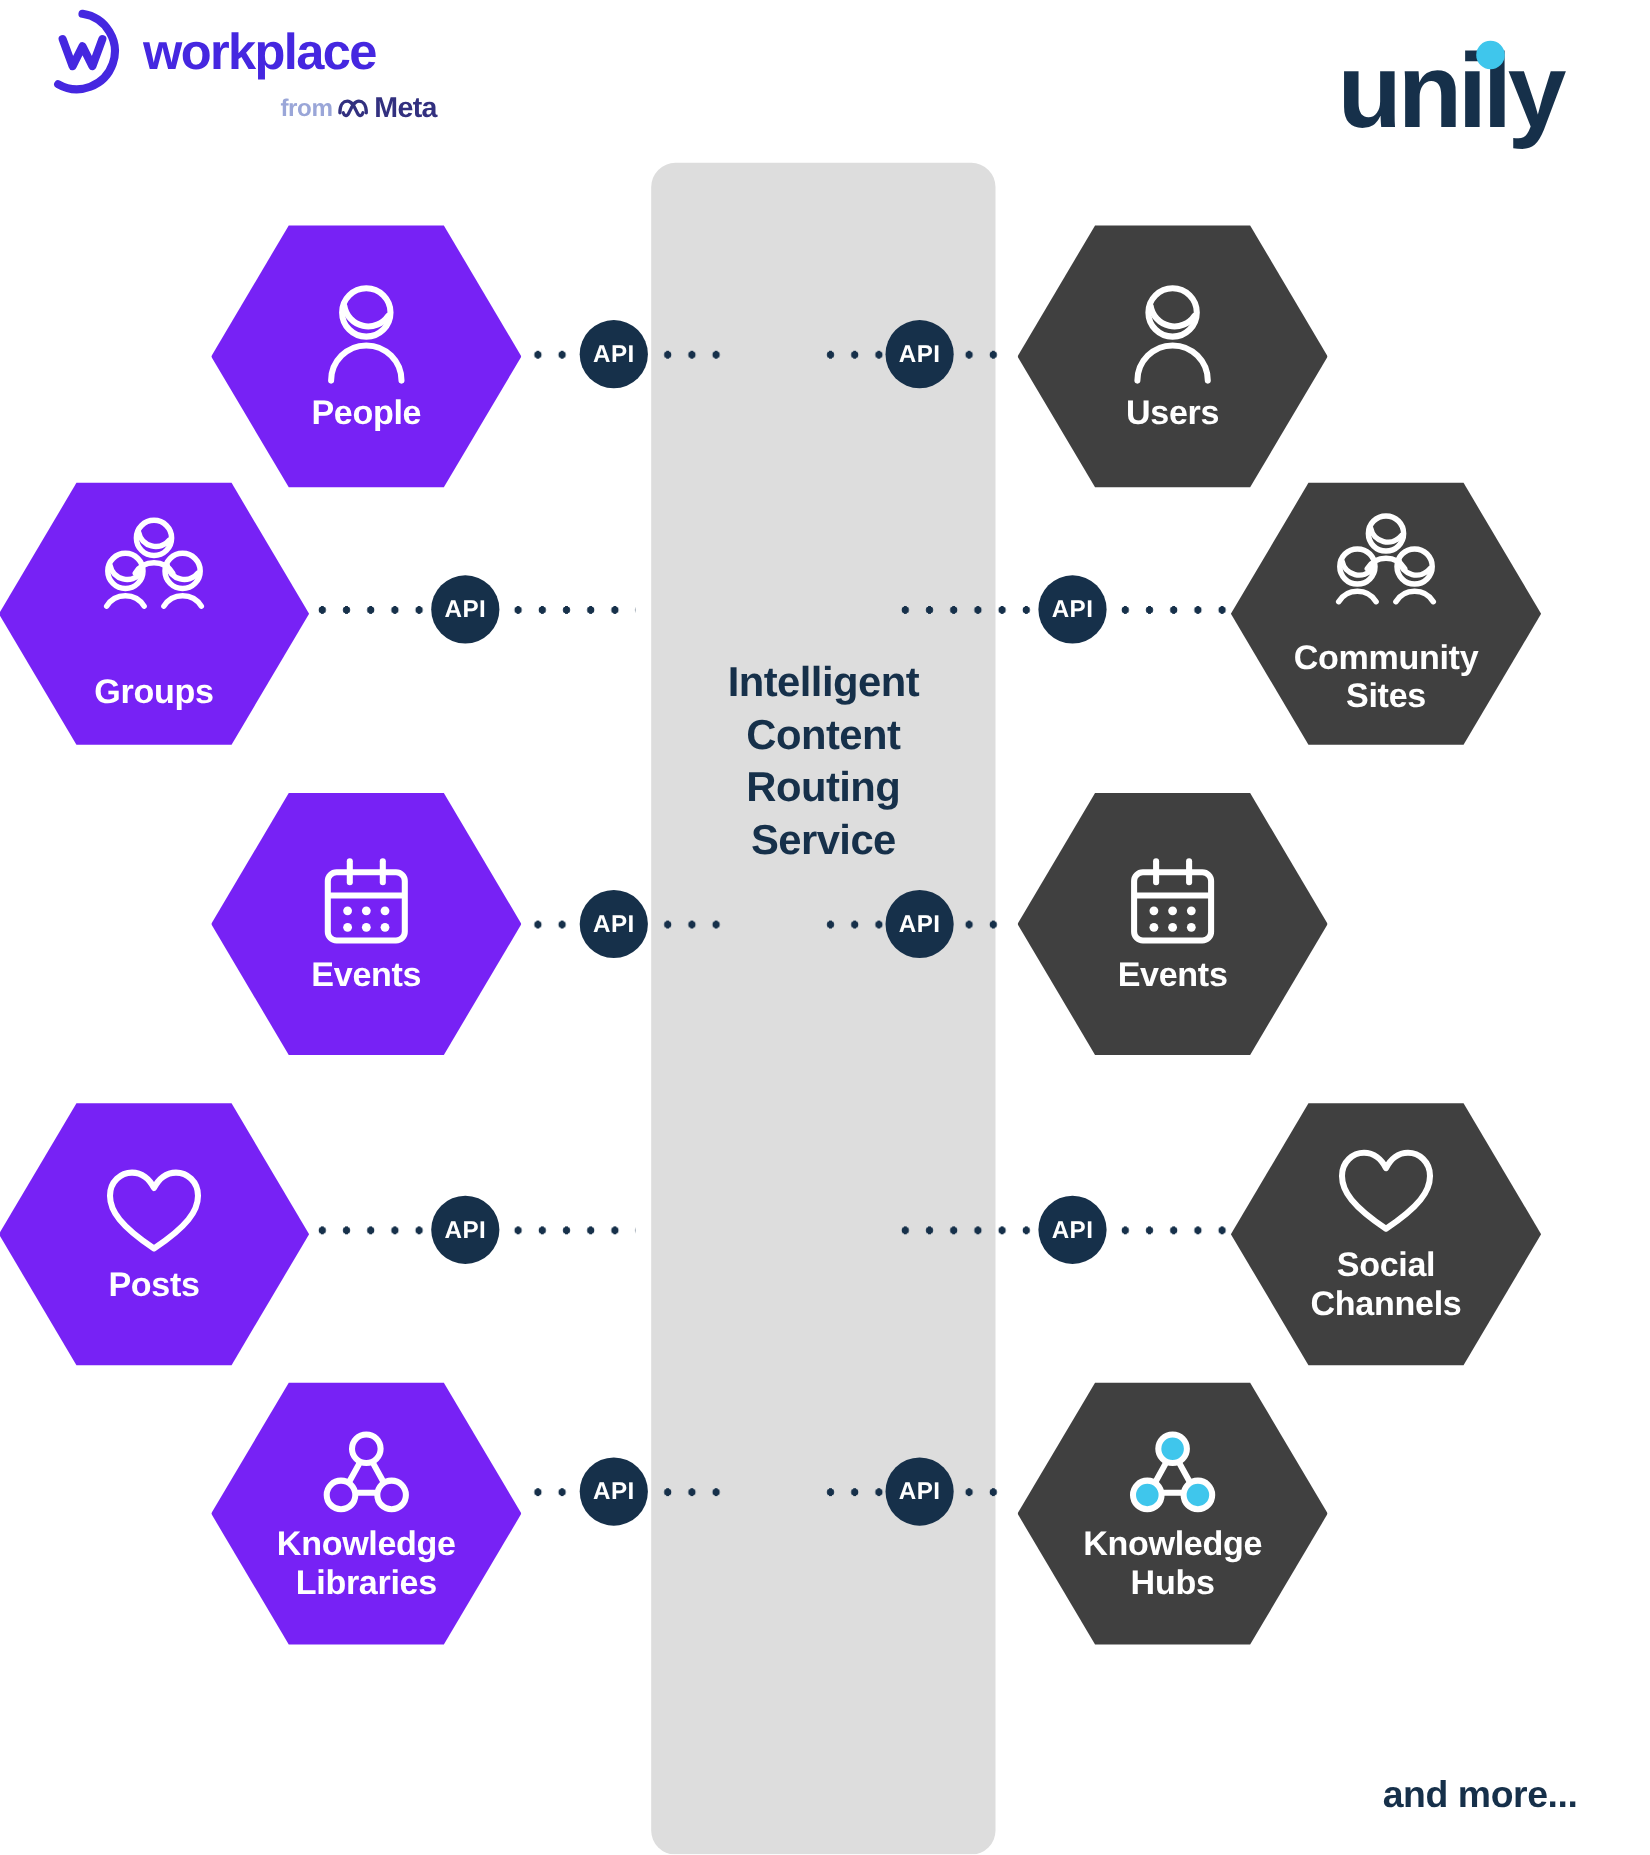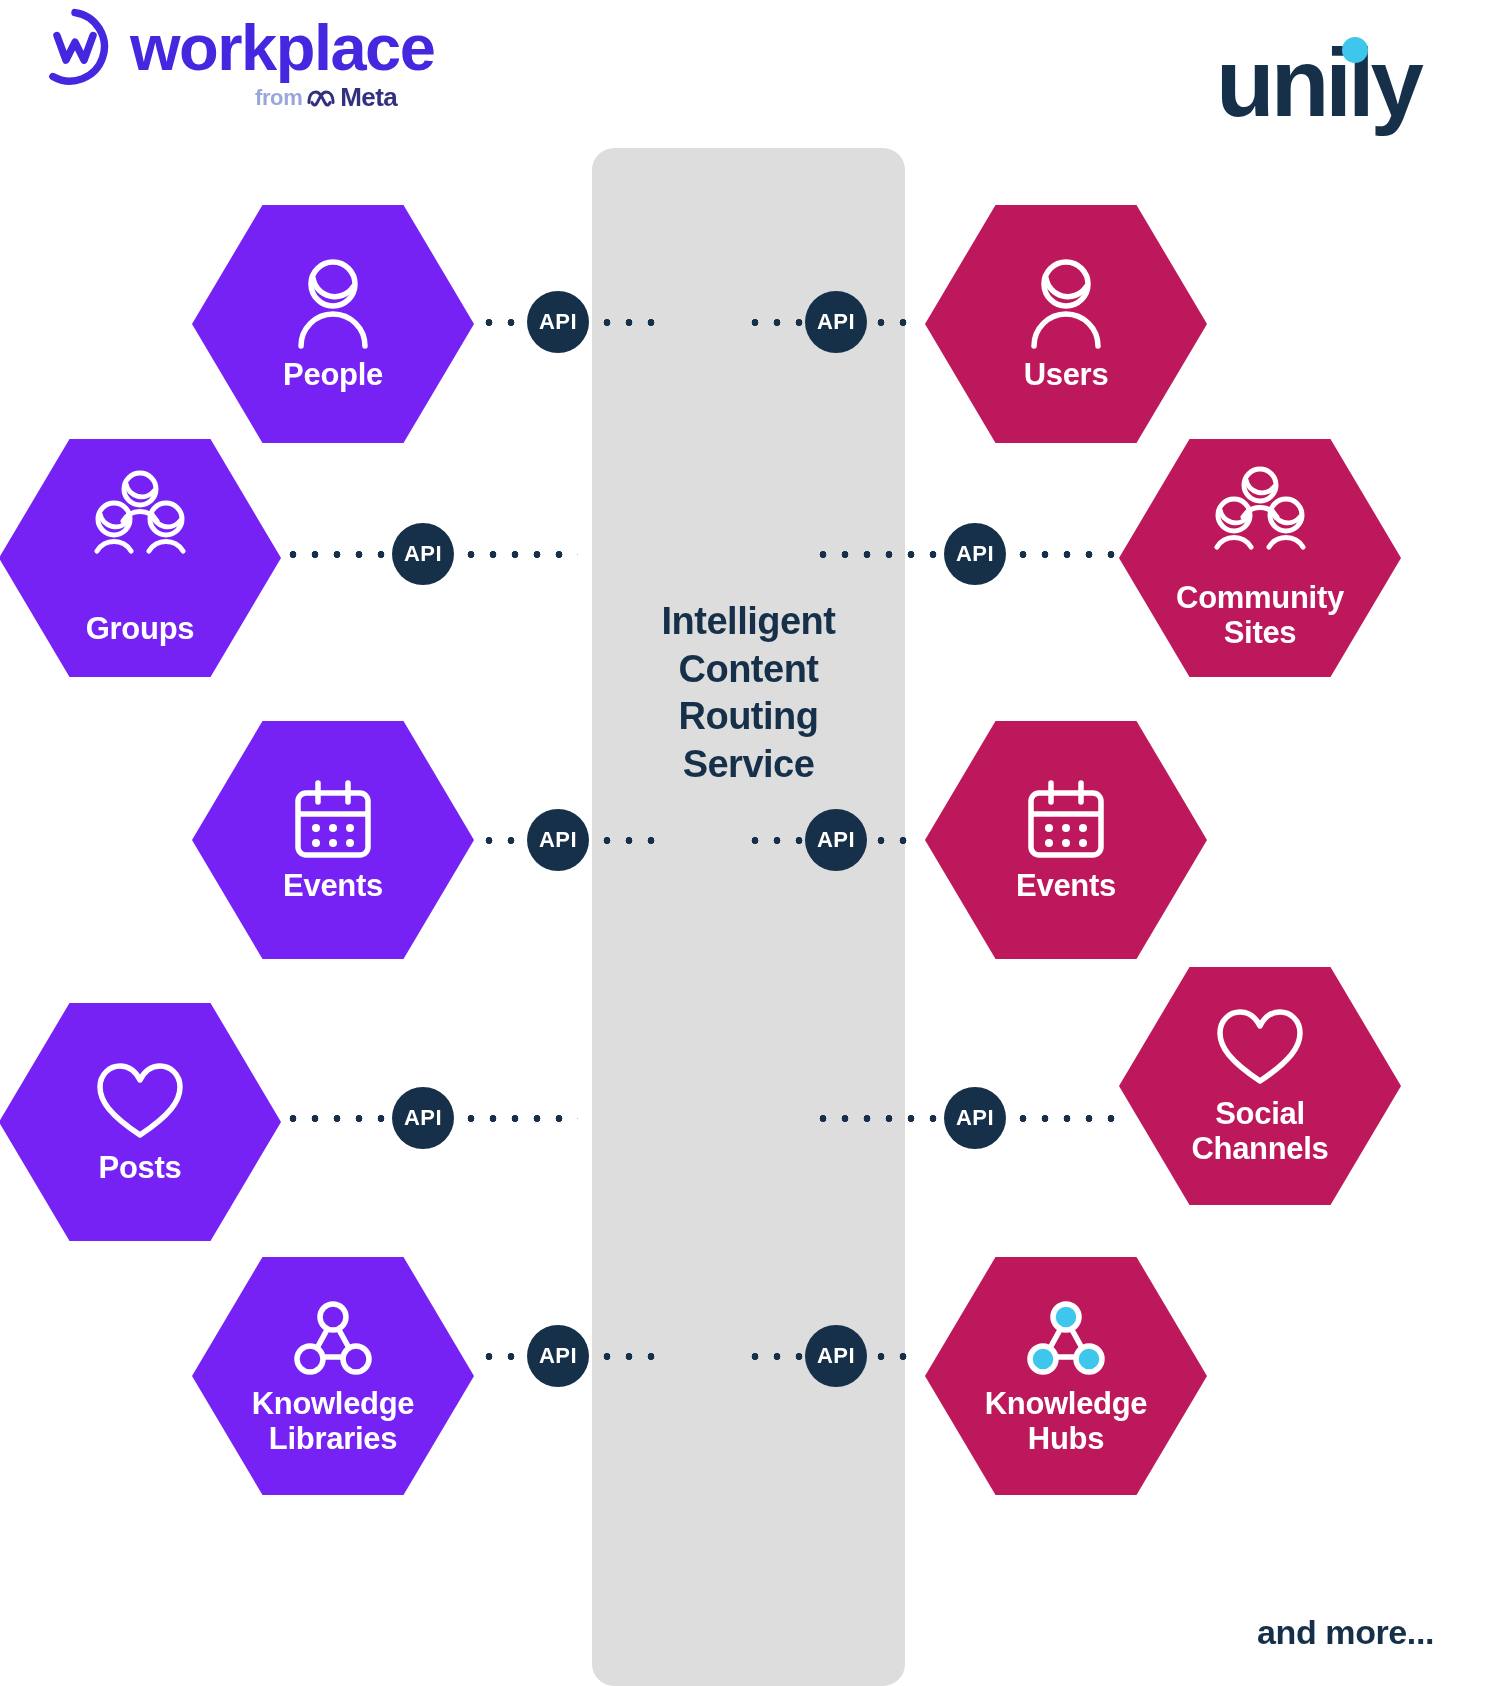--- a/index.html
+++ b/index.html
@@ -22,21 +22,21 @@
   .wp-logo {
     position: absolute;
     left: 34px;
     top: 6px;
     display: flex;
     align-items: center;
     gap: 14px;
   }
   .wp-mark { width: 82px; height: 82px; display: block; }
   .wp-word {
-    font-size: 65px;
+    font-size: 46px;
     font-weight: 700;
     color: #4527E0;
     letter-spacing: -1.5px;
     line-height: 1;
   }
   .wp-from {
     position: absolute;
     left: 255px;
     top: 82px;
     display: flex;
@@ -111,21 +111,21 @@
     position: absolute;
     display: flex;
     flex-direction: column;
     align-items: center;
     justify-content: center;
     clip-path: polygon(25% 2%, 75% 2%, 100% 50%, 75% 98%, 25% 98%, 0% 50%);
     color: #ffffff;
     text-align: center;
   }
   .hex.purple { background: #7722F5; }
-  .hex.blue   { background: #be185d; }
+  .hex.blue   { background: #404040; }
   .hex-icon { display: block; }
   .hex-label {
     font-size: 31px;
     font-weight: 700;
     line-height: 1.12;
     letter-spacing: -0.3px;
     margin-top: 6px;
     white-space: pre-line;
   }
 
@@ -320,21 +320,21 @@
       <circle cx="26" cy="51" r="4" fill="#fff"></circle>
         <circle cx="43" cy="51" r="4" fill="#fff"></circle>
         <circle cx="60" cy="51" r="4" fill="#fff"></circle>
       <circle cx="26" cy="66" r="4" fill="#fff"></circle>
         <circle cx="43" cy="66" r="4" fill="#fff"></circle>
         <circle cx="60" cy="66" r="4" fill="#fff"></circle>
     </svg>
     <div class="hex-label">Events</div>
   </div>
 
-  <div class="hex blue" style="left:1119px; top:962px; width:282px; height:248px;">
+  <div class="hex blue" style="left:1119px; top:998px; width:282px; height:248px;">
     <svg class="hex-icon" width="96" height="86" viewBox="0 0 96 86">
       <path d="M48 76 C18 56 8 42 8 28 C8 15 18 7 28 7 C37 7 44 13 48 21 C52 13 59 7 68 7 C78 7 88 15 88 28 C88 42 78 56 48 76 Z" fill="none" stroke="#fff" stroke-width="5.5" stroke-linejoin="round"></path>
     </svg>
     <div class="hex-label">Social
 Channels</div>
   </div>
 
   <div class="hex blue" style="left:925px; top:1252px; width:282px; height:248px;">
     <svg class="hex-icon" width="86" height="86" viewBox="0 0 86 86">
       <line x1="43" y1="24" x2="22" y2="62" stroke="#fff" stroke-width="5.5" stroke-linecap="round"></line>

